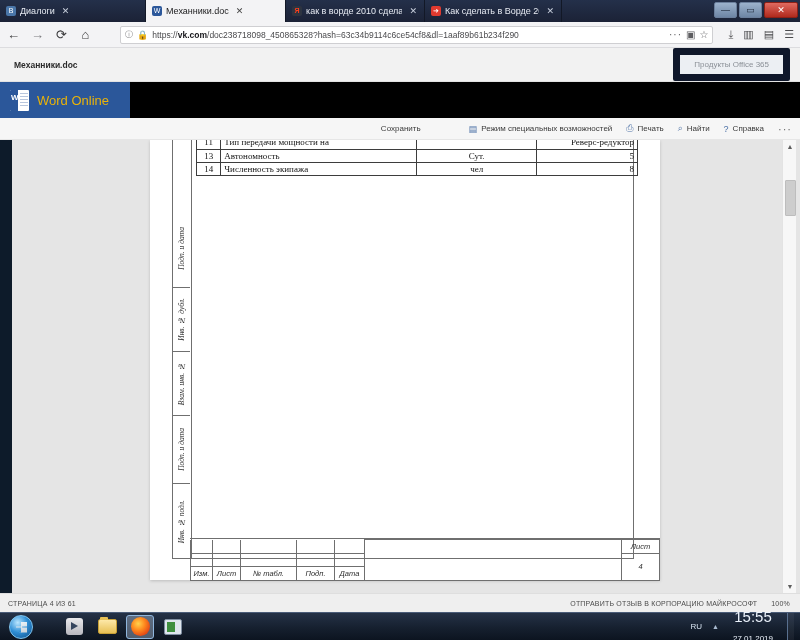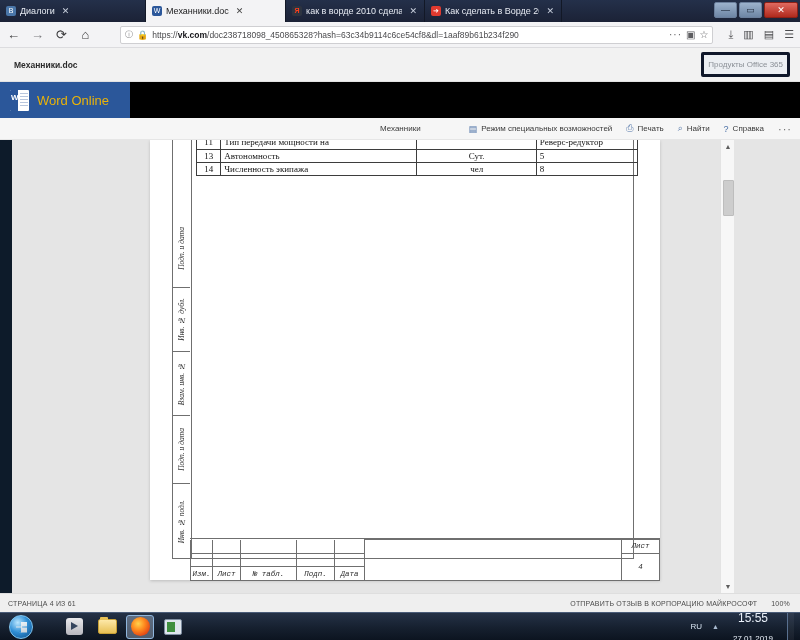--- a/index.html
+++ b/index.html
@@ -2,21 +2,21 @@
 <html><head>
 <meta charset="utf-8">
 <style>
   * { box-sizing: border-box; margin: 0; padding: 0; }
   html, body {
     width: 800px; height: 640px;
     overflow: hidden;
     font-family: "Liberation Sans", sans-serif;
     background: #0d1b2a;
   }
-  #app { position: relative; width: 734px; height: 640px; }
+  #app { position: relative; width: 796px; height: 640px; }
 
   
   .tabstrip {
     position: absolute; left: 0; top: 0; width: 800px; height: 22px;
     background: #20263a;
     display: flex; align-items: flex-end;
   }
   .tabstrip-bg {
     position:absolute; left:0; top:0; width:800px; height:22px;
     background: linear-gradient(#24304a, #1b2236);
@@ -98,22 +98,22 @@
   
   .o365 {
     position: absolute; left: 0; top: 48px; width: 800px; height: 34px;
     background: #f2f2f2; display: flex; align-items: center;
     border-bottom: 1px solid #e2e2e2;
   }
   .docname { font-size: 8.5px; color: #2b2b2b; padding-left: 14px; font-weight: bold; }
   .o365-right { margin-left: auto; display: flex; align-items: center; gap: 8px; padding-right: 10px; }
   .btn-ghost {
     font-size: 8px; color: #8b9097; background: #eceff3;
-    border: 3px solid #0f172a; border-radius: 2px;
-    padding: 5px 4px;
+    border: 7px solid #0f172a; border-radius: 2px;
+    padding: 5px 14px;
   }
   .btn-primary {
     font-size: 8px; color: #fff; background: #3a76c4;
     border-radius: 2px; padding: 6px 10px;
   }
 
   
   .wordbar {
     position: absolute; left: 0; top: 82px; width: 800px; height: 36px;
     background: #000;
@@ -182,21 +182,21 @@
   }
   .spectable td {
     border: 1px solid #3d3d3d;
     font-family: "Liberation Serif", serif;
     font-size: 9px; color: #111;
     padding: 1px 3px; height: 13px;
   }
   .c-no { width: 24px; text-align: center; }
   .c-name { width: 194px; text-align: left; }
   .c-unit { width: 118px; text-align: center; }
-  .c-val  { width: 100px; text-align: left; }
+  .c-val  { width: 100px; text-align: right; }
   .clip-top td { border-top: none; }
 
   
   .vcol {
     position: absolute; left: 22px; top: 70px; width: 18px; height: 349px;
   }
   .vcell {
     position: relative; width: 18px;
     border-bottom: 1.2px solid #6f6f6f;
     display: flex; align-items: center; justify-content: center;
@@ -210,21 +210,21 @@
   }
 
   
   .stamp {
     position: absolute; left: 40px; bottom: 0; right: 0; height: 42px;
     border-top: 1.2px solid #6f6f6f;
   }
   .stamp-tbl { width: 100%; height: 42px; border-collapse: collapse; }
   .stamp-tbl td {
     border: 1px solid #6f6f6f;
-    font-family: Liberation Mono, monospace;
+    font-family: Liberation Sans, sans-serif;
     font-style: italic;
     font-size: 7.5px; color: #2b2b2b;
     text-align: center; padding: 0;
   }
   .stamp-tbl td.blank { border-top: none; }
   .st-h { height: 13px; }
   .st-izm { width: 22px; } .st-list { width: 28px; }
   .st-dok { width: 56px; } .st-podp { width: 38px; } .st-data { width: 30px; }
   .st-big { border-left: 1px solid #6f6f6f; }
   .st-lnum {
@@ -324,21 +324,21 @@
   }
   .tray {
     margin-left: auto; display: flex; align-items: center; gap: 10px;
     padding-right: 6px;
   }
   .tray-lang { font-size: 8px; color: #d6e2f0; }
   .tray-arrow { font-size: 7px; color: #a9bbd0; }
   .clock {
     text-align: center; color: #eaf1fa; line-height: 1.15; padding: 0 4px;
   }
-  .clock .t { font-size: 12px; }
+  .clock .t { font-size: 15px; }
   .clock .d { font-size: 8px; }
   .showdesk {
     width: 7px; height: 28px; border-left: 1px solid #5f7characters;
     border-left: 1px solid #5f7severe;
   }
   .showdesk { border-left: 1px solid #59708f; background: rgba(255,255,255,.05); }
 </style>
 </head>
 <body>
 
@@ -413,21 +413,21 @@
   <div class="wordbar">
     <div class="wordlogo">
       <span class="wicon">
           <i></i>
         </span>
       <span class="wordtext">Word Online</span>
     </div>
   </div>
 
   <div class="cmdbar">
-    <span class="cmd-title">Механники</span>
+    <span class="cmd-title">Сохранить</span>
 
     <span class="cmd">
       <span class="gl">▤</span>
       <span>Режим специальных возможностей</span>
     </span>
 
     <span class="cmd">
       <span class="gl">⎙</span>
       <span>Печать</span>
     </span>

